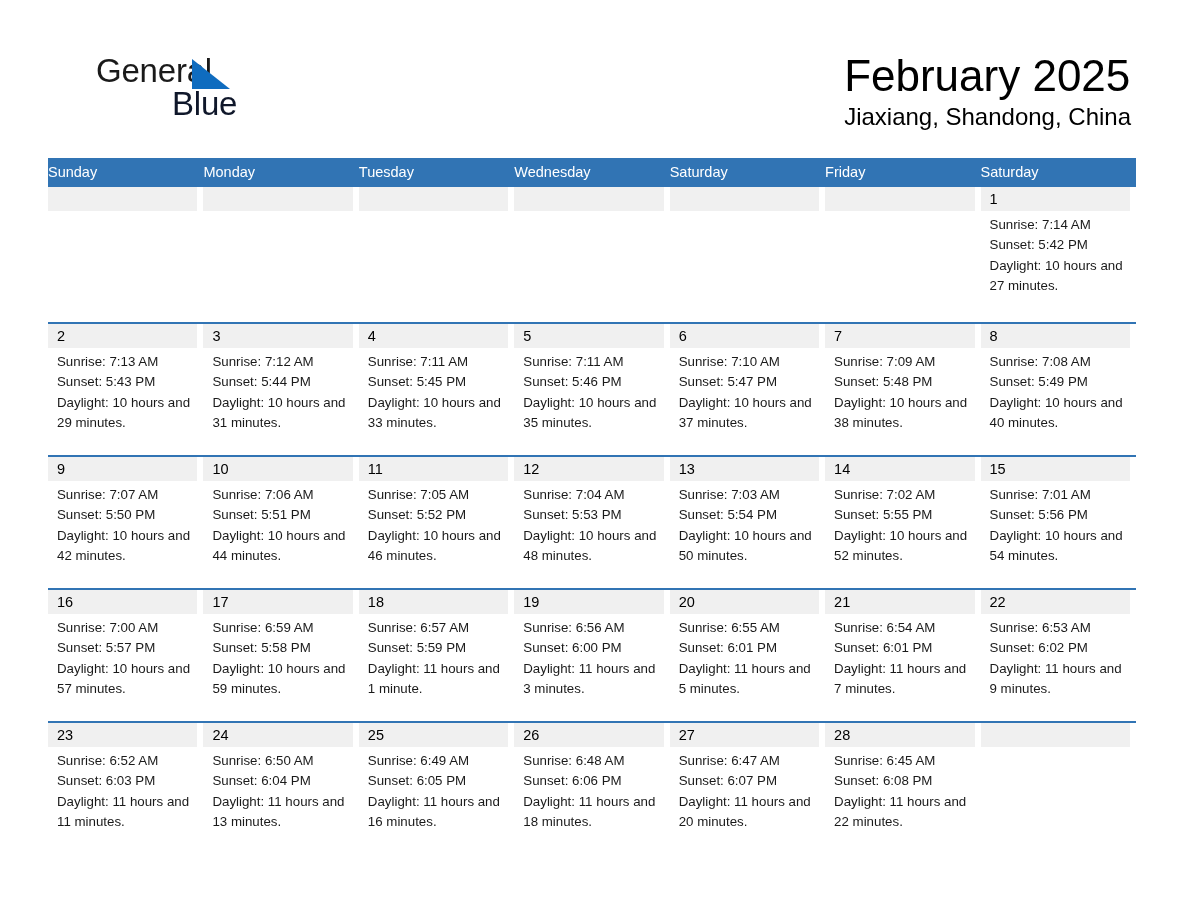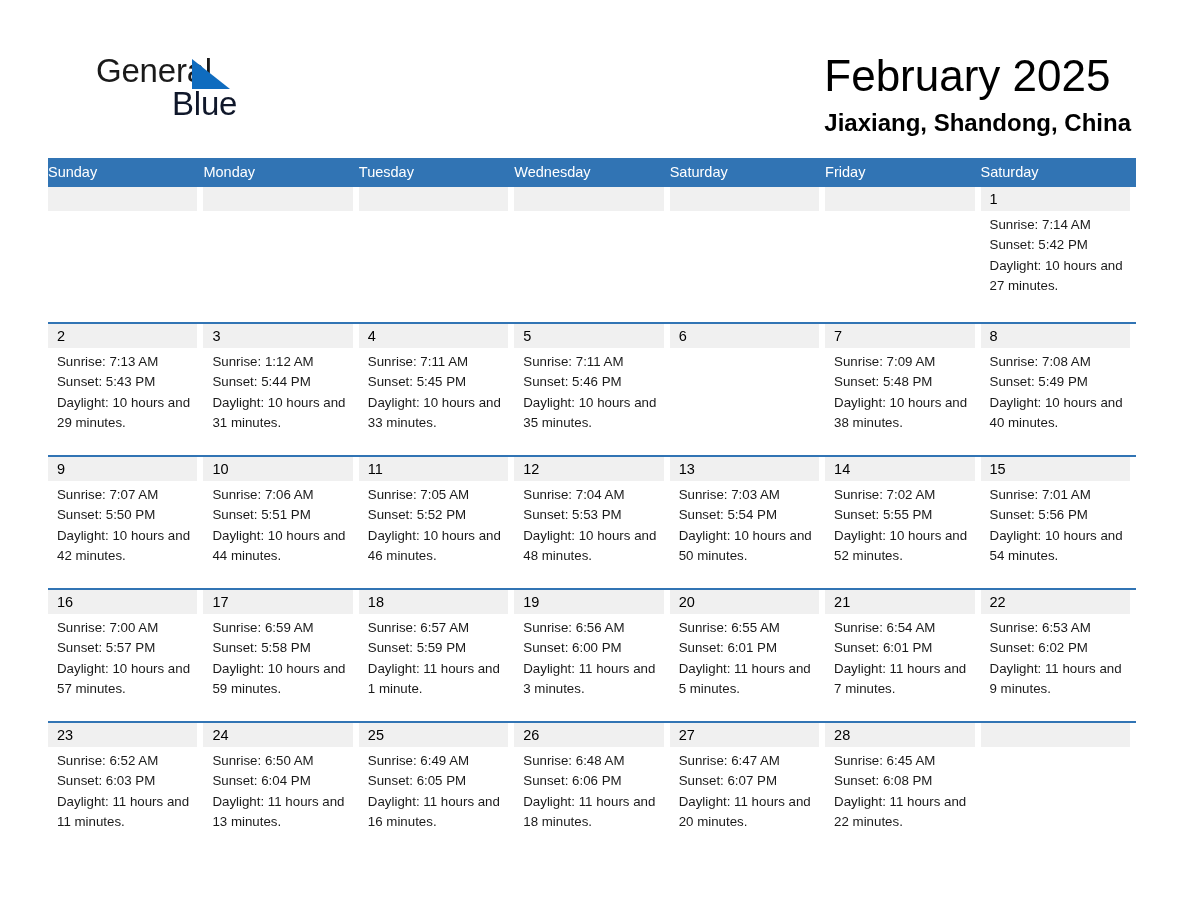--- a/index.html
+++ b/index.html
@@ -76,24 +76,24 @@
   .month-title {
     font-size: 44px;
     line-height: 52px;
     font-weight: normal;
     color: #000000;
     white-space: nowrap;
   }
   .location-title {
     font-size: 24px;
     line-height: 30px;
-    font-weight: bold;
+    font-weight: normal;
     color: #000000;
     white-space: nowrap;
-    margin-top: 6px;
+    margin-top: 0;
   }
 
   
   .calendar {
     position: absolute;
     left: 48px;
     top: 158px;
     width: 1088px;
   }
   .weekdays {
@@ -249,21 +249,21 @@
         <div class="day-number">2</div>
         <div class="day-info">
           <div>Sunrise: 7:13 AM</div>
           <div>Sunset: 5:43 PM</div>
           <div class="daylight-wrap">Daylight: 10 hours and 29 minutes.</div>
         </div>
       </div>
       <div class="day">
         <div class="day-number">3</div>
         <div class="day-info">
-          <div>Sunrise: 1:12 AM</div>
+          <div>Sunrise: 7:12 AM</div>
           <div>Sunset: 5:44 PM</div>
           <div class="daylight-wrap">Daylight: 10 hours and 31 minutes.</div>
         </div>
       </div>
       <div class="day">
         <div class="day-number">4</div>
         <div class="day-info">
           <div>Sunrise: 7:11 AM</div>
           <div>Sunset: 5:45 PM</div>
           <div class="daylight-wrap">Daylight: 10 hours and 33 minutes.</div>
@@ -272,20 +272,25 @@
       <div class="day">
         <div class="day-number">5</div>
         <div class="day-info">
           <div>Sunrise: 7:11 AM</div>
           <div>Sunset: 5:46 PM</div>
           <div class="daylight-wrap">Daylight: 10 hours and 35 minutes.</div>
         </div>
       </div>
       <div class="day">
         <div class="day-number">6</div>
+        <div class="day-info">
+          <div>Sunrise: 7:10 AM</div>
+          <div>Sunset: 5:47 PM</div>
+          <div class="daylight-wrap">Daylight: 10 hours and 37 minutes.</div>
+        </div>
       </div>
       <div class="day">
         <div class="day-number">7</div>
         <div class="day-info">
           <div>Sunrise: 7:09 AM</div>
           <div>Sunset: 5:48 PM</div>
           <div class="daylight-wrap">Daylight: 10 hours and 38 minutes.</div>
         </div>
       </div>
       <div class="day">

